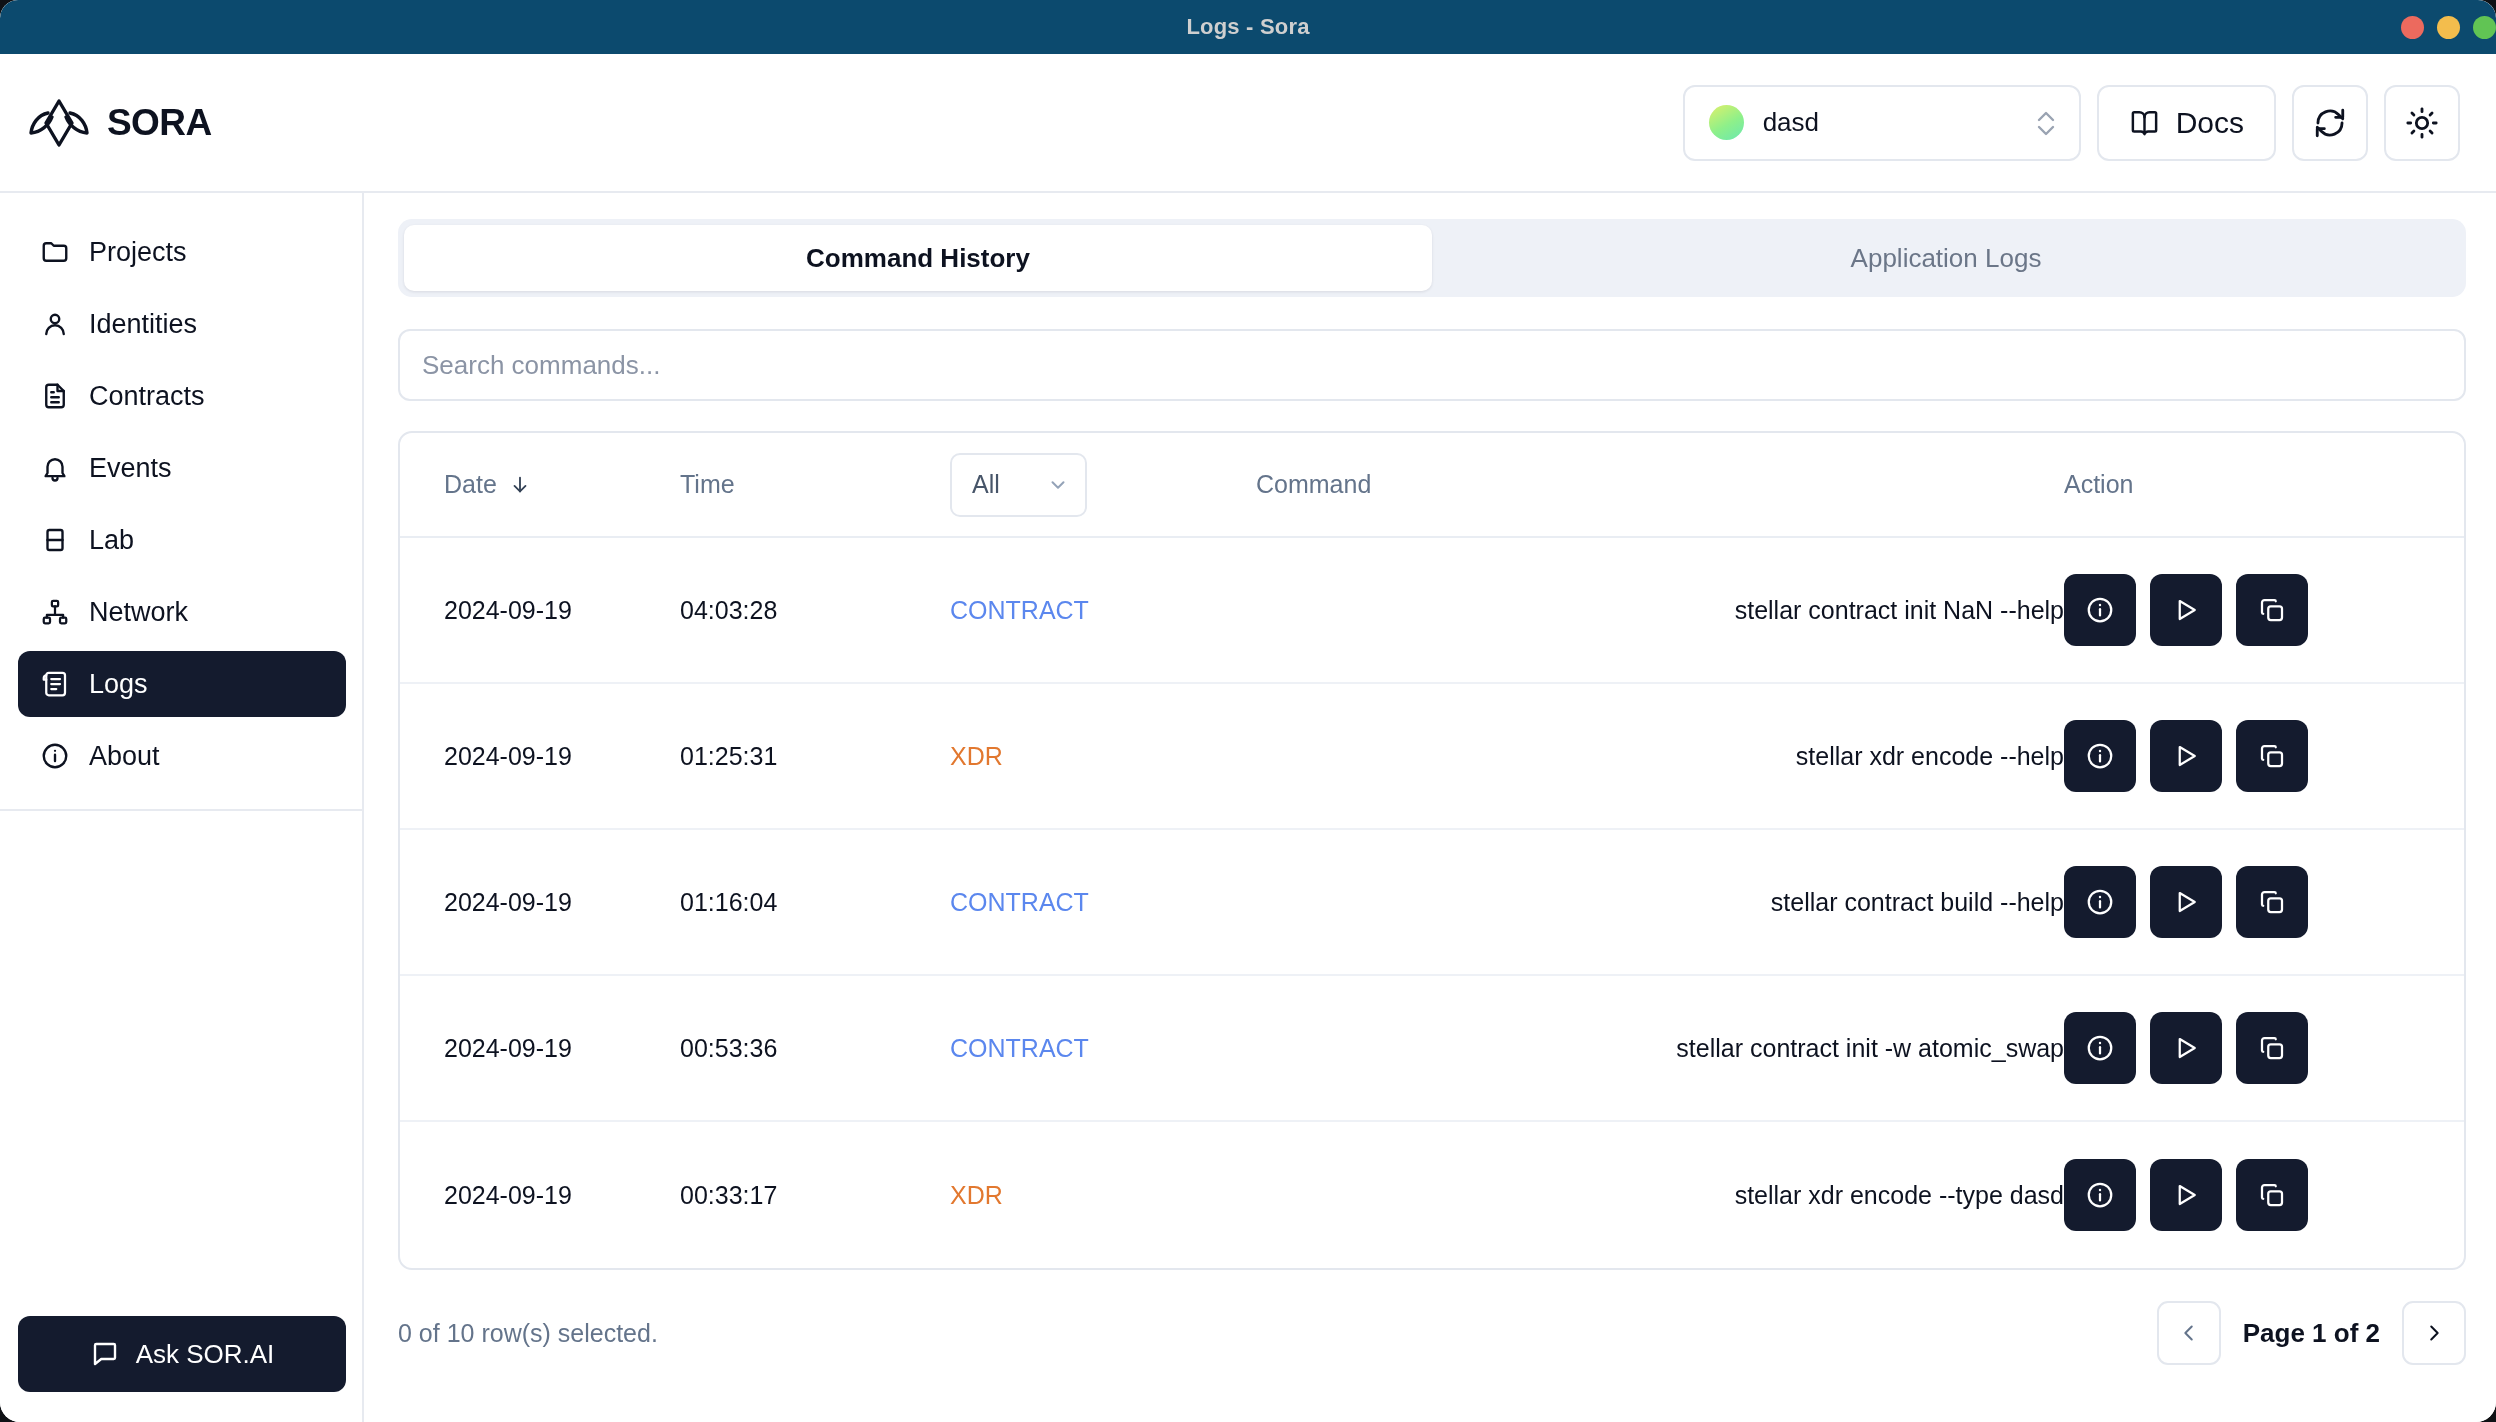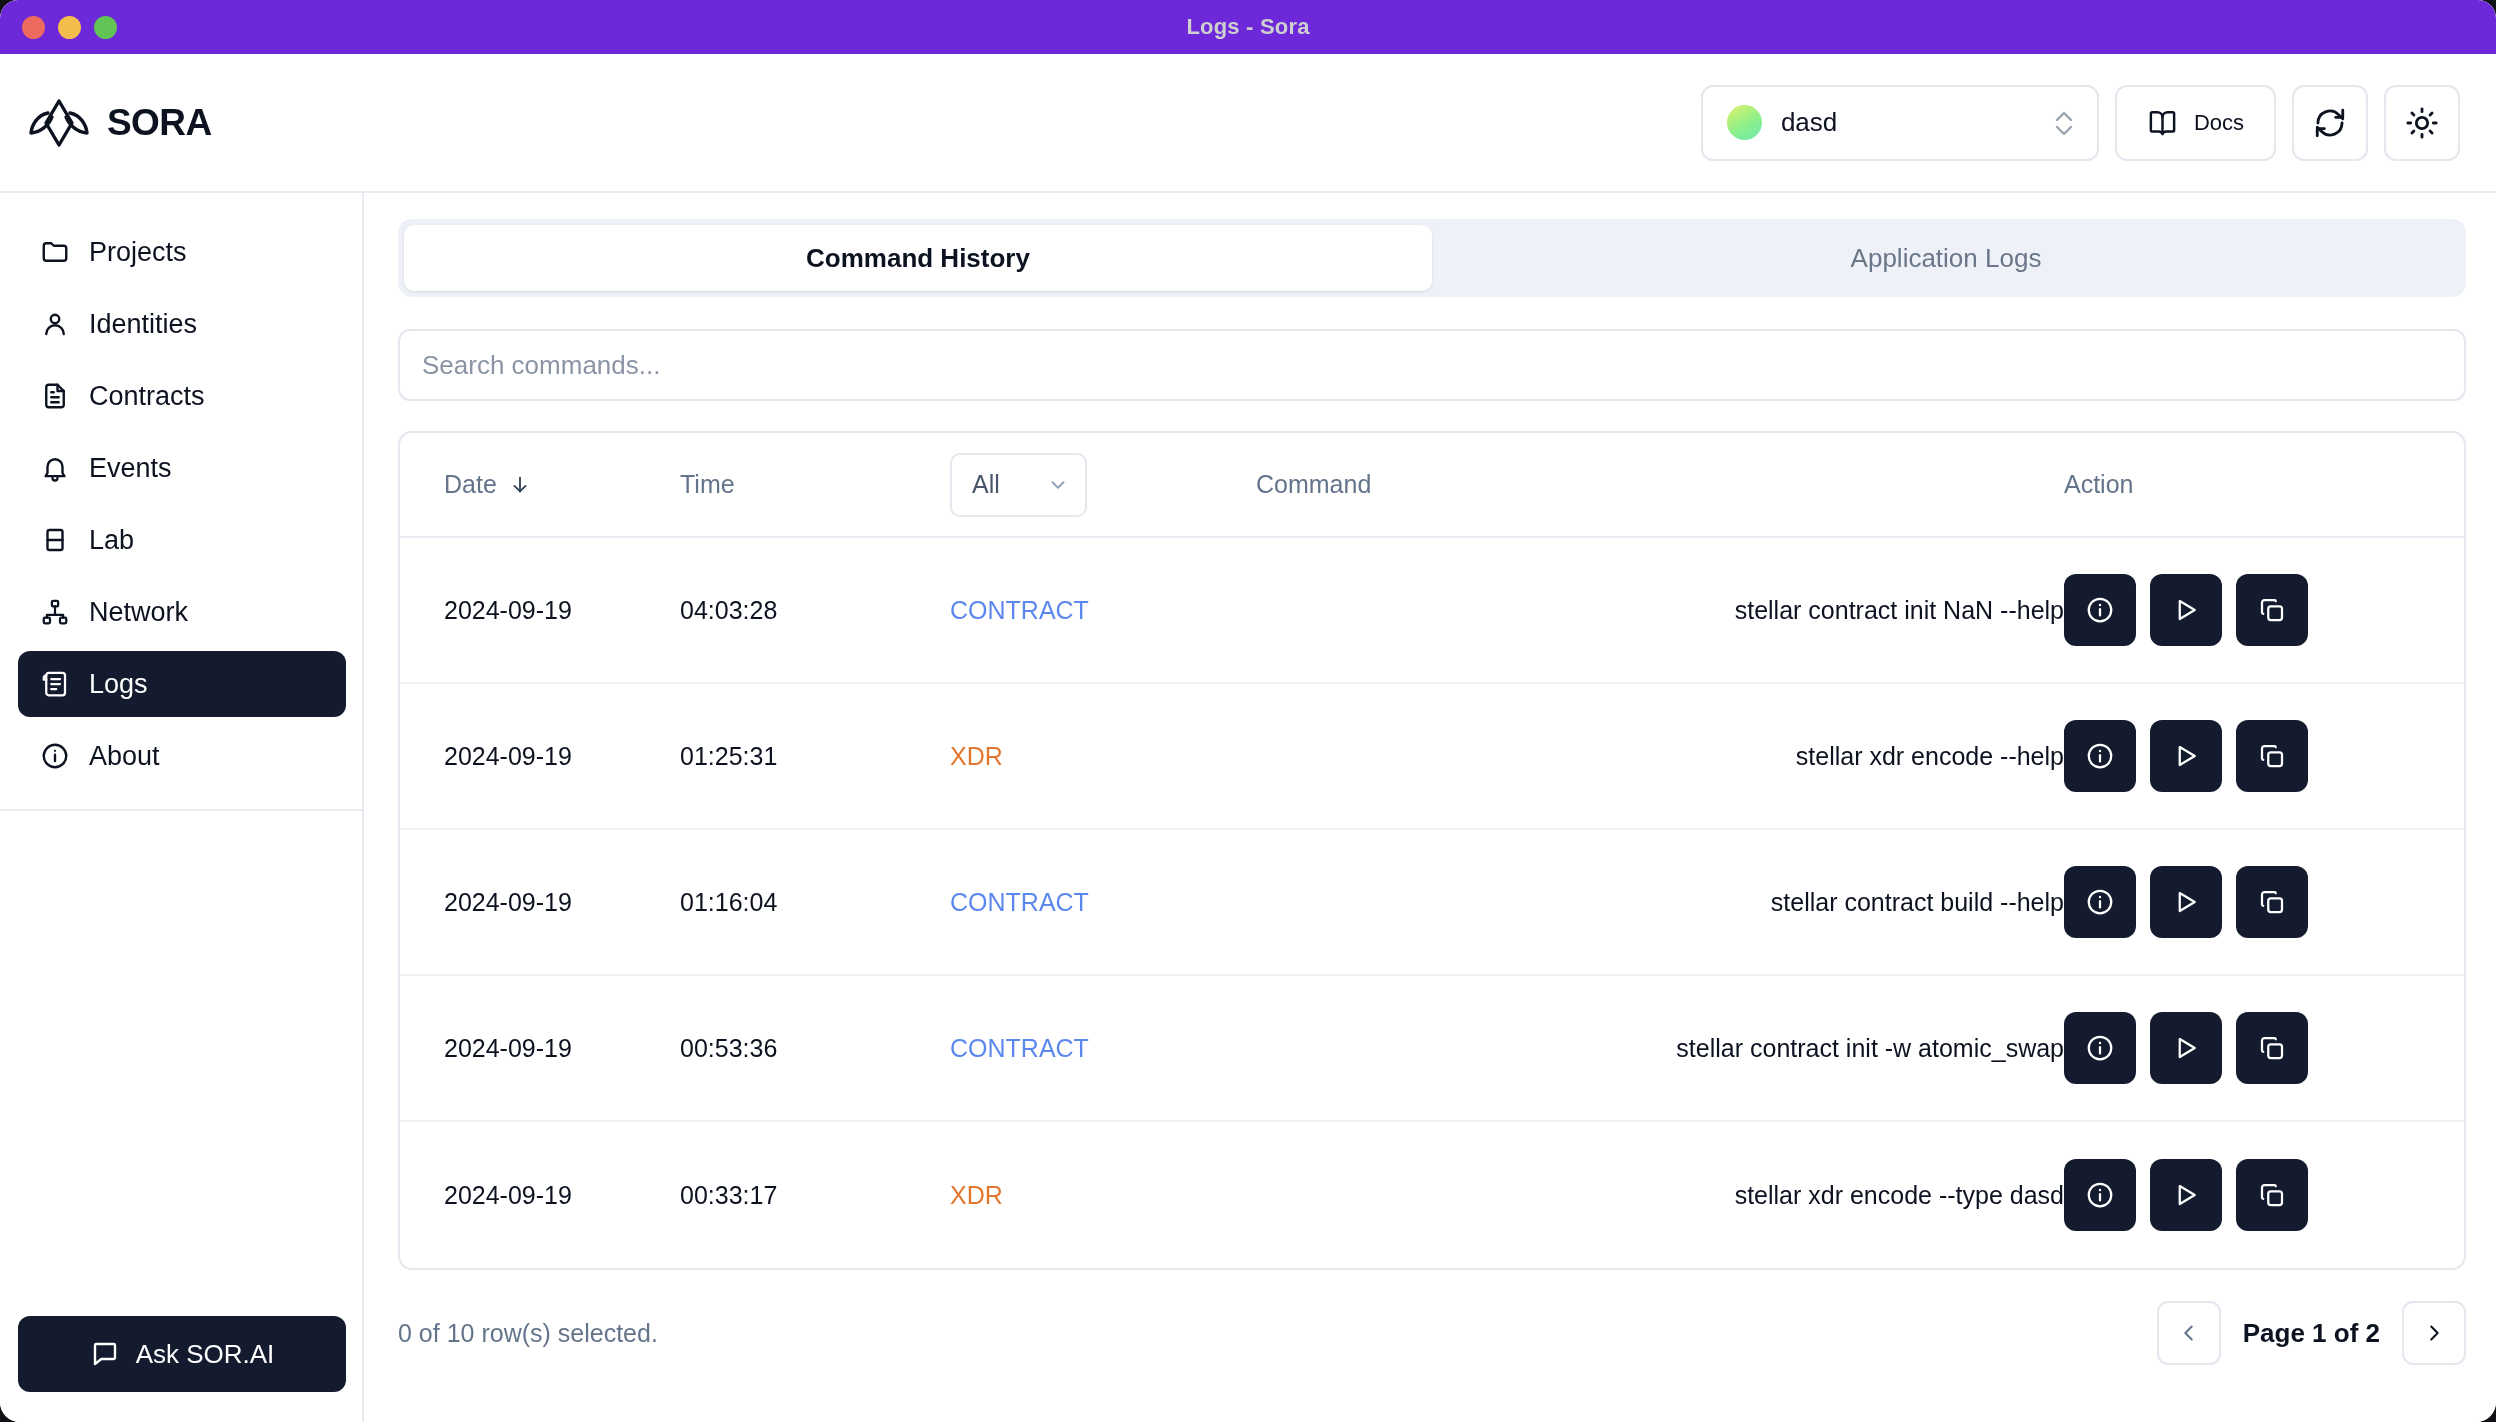--- a/index.html
+++ b/index.html
@@ -13,24 +13,25 @@
     position: absolute; inset: 0;
     display: flex; flex-direction: column;
     background: #ffffff;
     border-radius: 18px 18px 20px 20px;
     overflow: hidden;
   }
 
   
   .titlebar {
     height: 54px; flex: 0 0 54px;
-    background: #6d28d9;
+    background: #0c4a6e;
     display: flex; align-items: center;
     position: relative;
     border-radius: 18px 18px 0 0;
+    justify-content: flex-end;
   }
   .traffic { display: flex; gap: 13px; margin-left: 22px; }
   .dot { width: 23px; height: 23px; border-radius: 50%; }
   .dot.red { background: #ec6a5e; }
   .dot.yellow { background: #f3bd4d; }
   .dot.green { background: #61c454; }
   .title-text {
     position: absolute; left: 0; right: 0; text-align: center;
     color: #cfcfcf; font-size: 22px; font-weight: bold;
     letter-spacing: .2px;
@@ -58,21 +59,21 @@
   .avatar {
     width: 35px; height: 35px; border-radius: 50%;
     background: linear-gradient(150deg,#dff06a 0%, #8ef08a 55%, #6ae8b0 100%);
   }
   .profile-name { font-size: 26px; color: #0d1220; font-weight: 500; }
   .chev-updown { margin-left: auto; display: flex; flex-direction: column; align-items: center; color: #9aa3b2; line-height: .7; }
   .docs-btn {
     height: 76px; padding: 0 30px;
     border: 2px solid #e3e7ee; border-radius: 12px; background: #fff;
     display: flex; align-items: center; gap: 16px;
-    font-size: 22px; font-weight: 500; color: #0d1220; justify-content: center;
+    font-size: 30px; font-weight: 500; color: #0d1220; justify-content: center;
   }
   .icon-btn {
     width: 76px; height: 76px;
     border: 2px solid #e3e7ee; border-radius: 12px; background: #fff;
     display: flex; align-items: center; justify-content: center;
   }
 
   
   .body { flex: 1 1 auto; display: flex; min-height: 0; }
 

